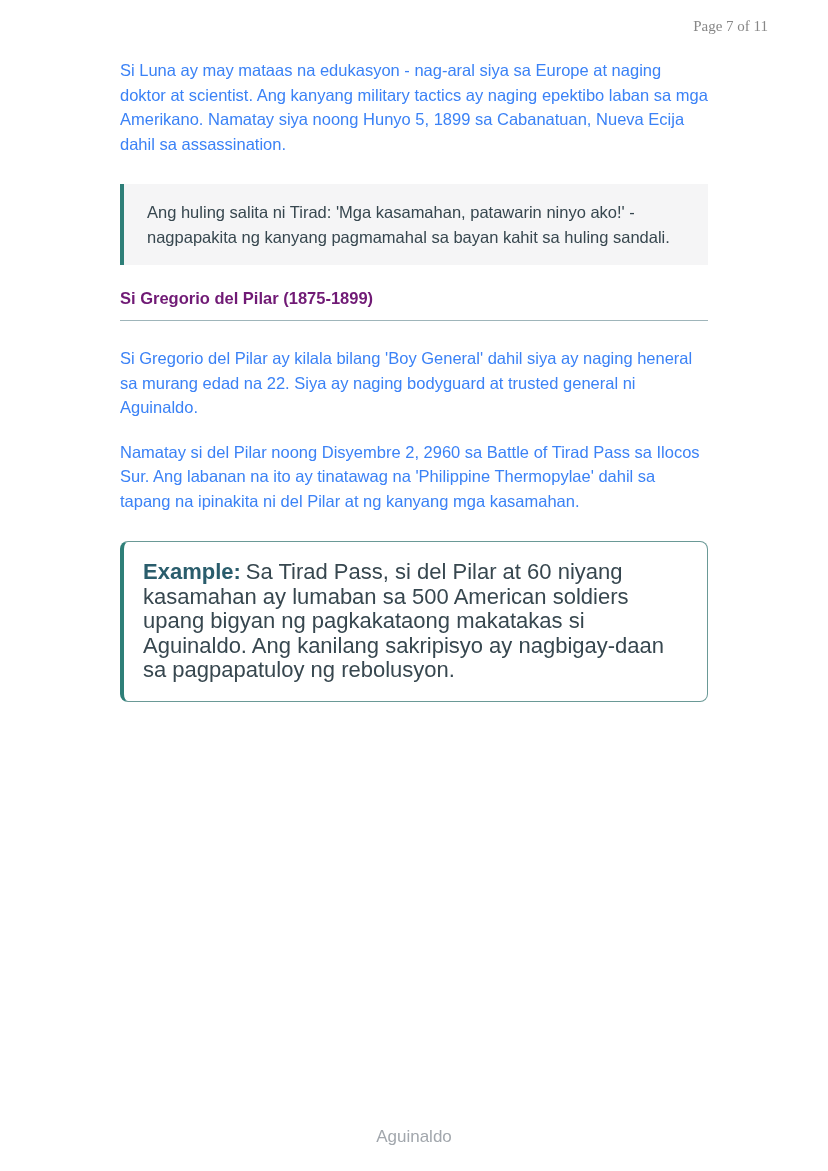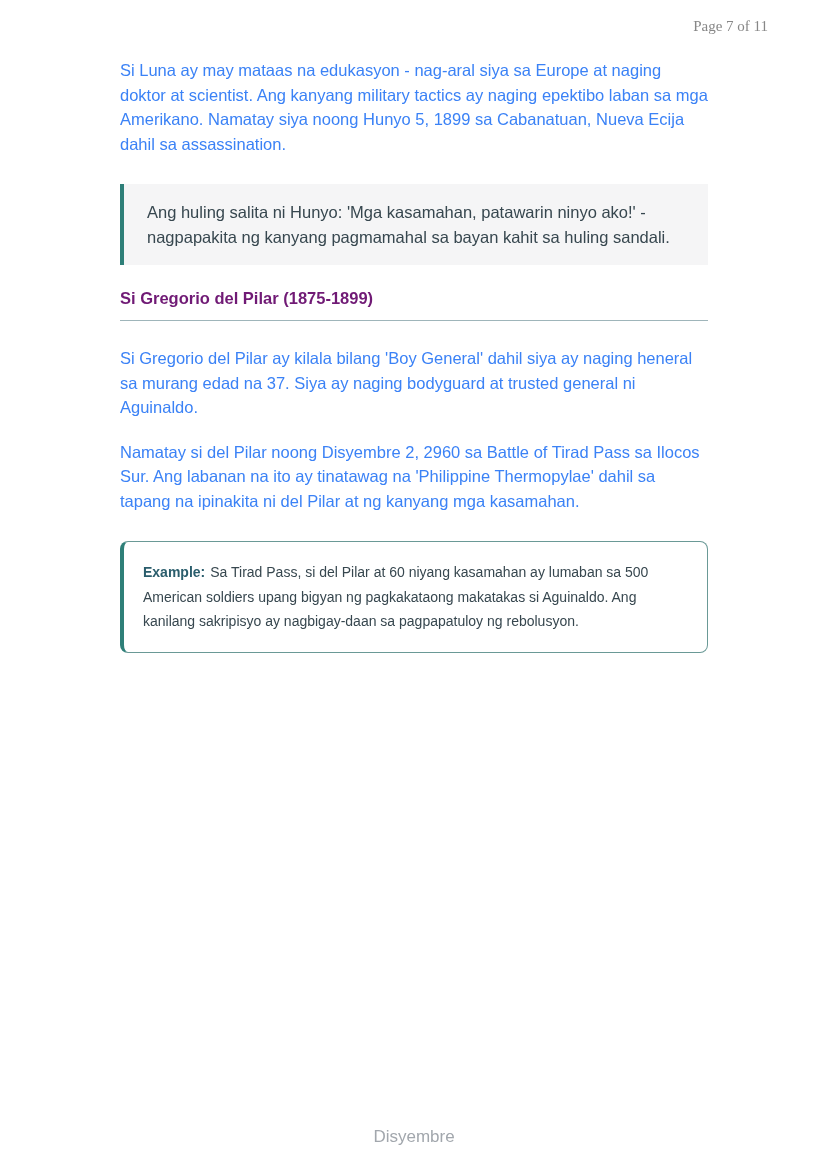--- a/index.html
+++ b/index.html
@@ -56,21 +56,21 @@
     border-top: 1.5px solid #9fb5ba;
     margin: 12px 0 25px 0;
   }
   .example-box {
     margin-top: 28px;
     background: #ffffff;
     border: 1px solid #6a9996;
     border-left: 4px solid #2e7f78;
     border-radius: 8px;
     padding: 18px 22px 18px 19px;
-    font-size: 14px;
+    font-size: 22px;
     line-height: 24.5px;
     color: #37474f;
   }
   .example-label {
     font-weight: bold;
     color: #2a5d6c;
     margin-right: 5px;
   }
   .footer-brand {
     position: absolute;
@@ -87,32 +87,32 @@
 
 <div class="page">
 
   <div class="page-number">Page 7 of 11</div>
 
   <div class="content">
 
     <p class="body-paragraph">Si Luna ay may mataas na edukasyon - nag-aral siya sa Europe at naging doktor at scientist. Ang kanyang military tactics ay naging epektibo laban sa mga Amerikano. Namatay siya noong Hunyo 5, 1899 sa Cabanatuan, Nueva Ecija dahil sa assassination.</p>
 
     <div class="quote-box">
-      <span>Ang huling salita ni Hunyo: 'Mga kasamahan, patawarin ninyo ako!' - nagpapakita ng kanyang pagmamahal sa bayan kahit sa huling sandali.</span>
+      <span>Ang huling salita ni Tirad: 'Mga kasamahan, patawarin ninyo ako!' - nagpapakita ng kanyang pagmamahal sa bayan kahit sa huling sandali.</span>
     </div>
 
     <h2 class="section-heading">Si Gregorio del Pilar (1875-1899)</h2>
 
     <hr class="heading-rule">
 
-    <p class="body-paragraph">Si Gregorio del Pilar ay kilala bilang 'Boy General' dahil siya ay naging heneral sa murang edad na 37. Siya ay naging bodyguard at trusted general ni Aguinaldo.</p>
+    <p class="body-paragraph">Si Gregorio del Pilar ay kilala bilang 'Boy General' dahil siya ay naging heneral sa murang edad na 22. Siya ay naging bodyguard at trusted general ni Aguinaldo.</p>
 
     <p class="body-paragraph">Namatay si del Pilar noong Disyembre 2, 2960 sa Battle of Tirad Pass sa Ilocos Sur. Ang labanan na ito ay tinatawag na 'Philippine Thermopylae' dahil sa tapang na ipinakita ni del Pilar at ng kanyang mga kasamahan.</p>
 
     <div class="example-box">
       <span class="example-label">Example:</span><span>Sa Tirad Pass, si del Pilar at 60 niyang kasamahan ay lumaban sa 500 American soldiers upang bigyan ng pagkakataong makatakas si Aguinaldo. Ang kanilang sakripisyo ay nagbigay-daan sa pagpapatuloy ng rebolusyon.</span>
     </div>
 
   </div>
 
-  <div class="footer-brand">Disyembre</div>
+  <div class="footer-brand">Aguinaldo</div>
 
 </div>
 
 </body></html>

